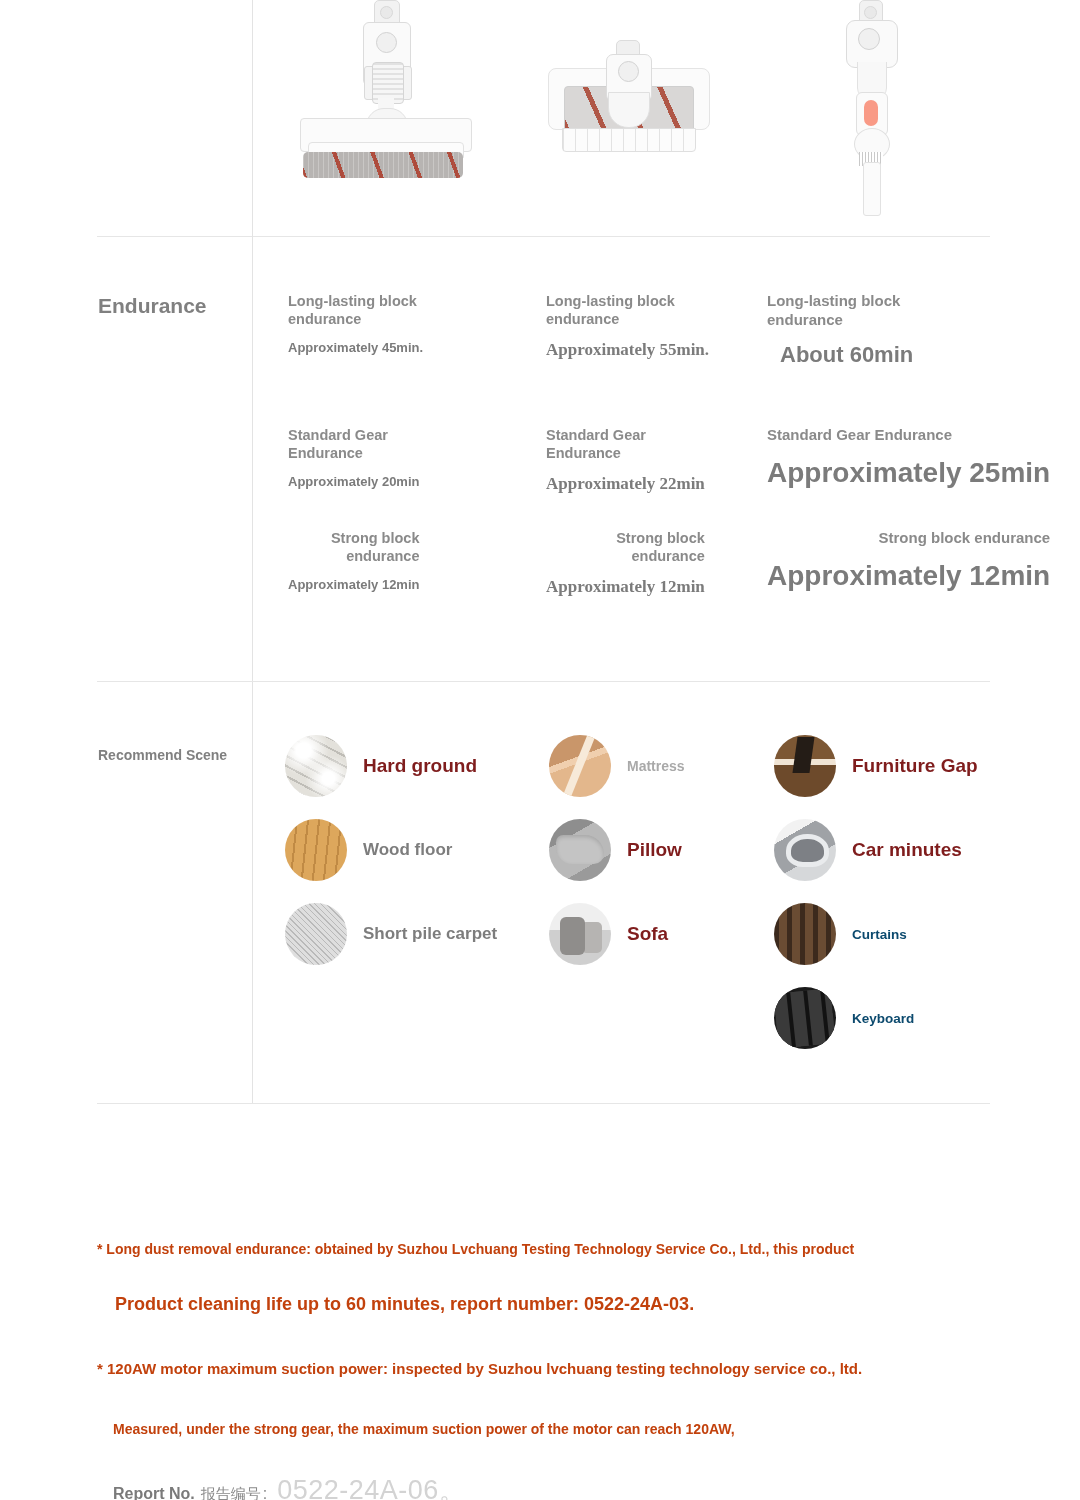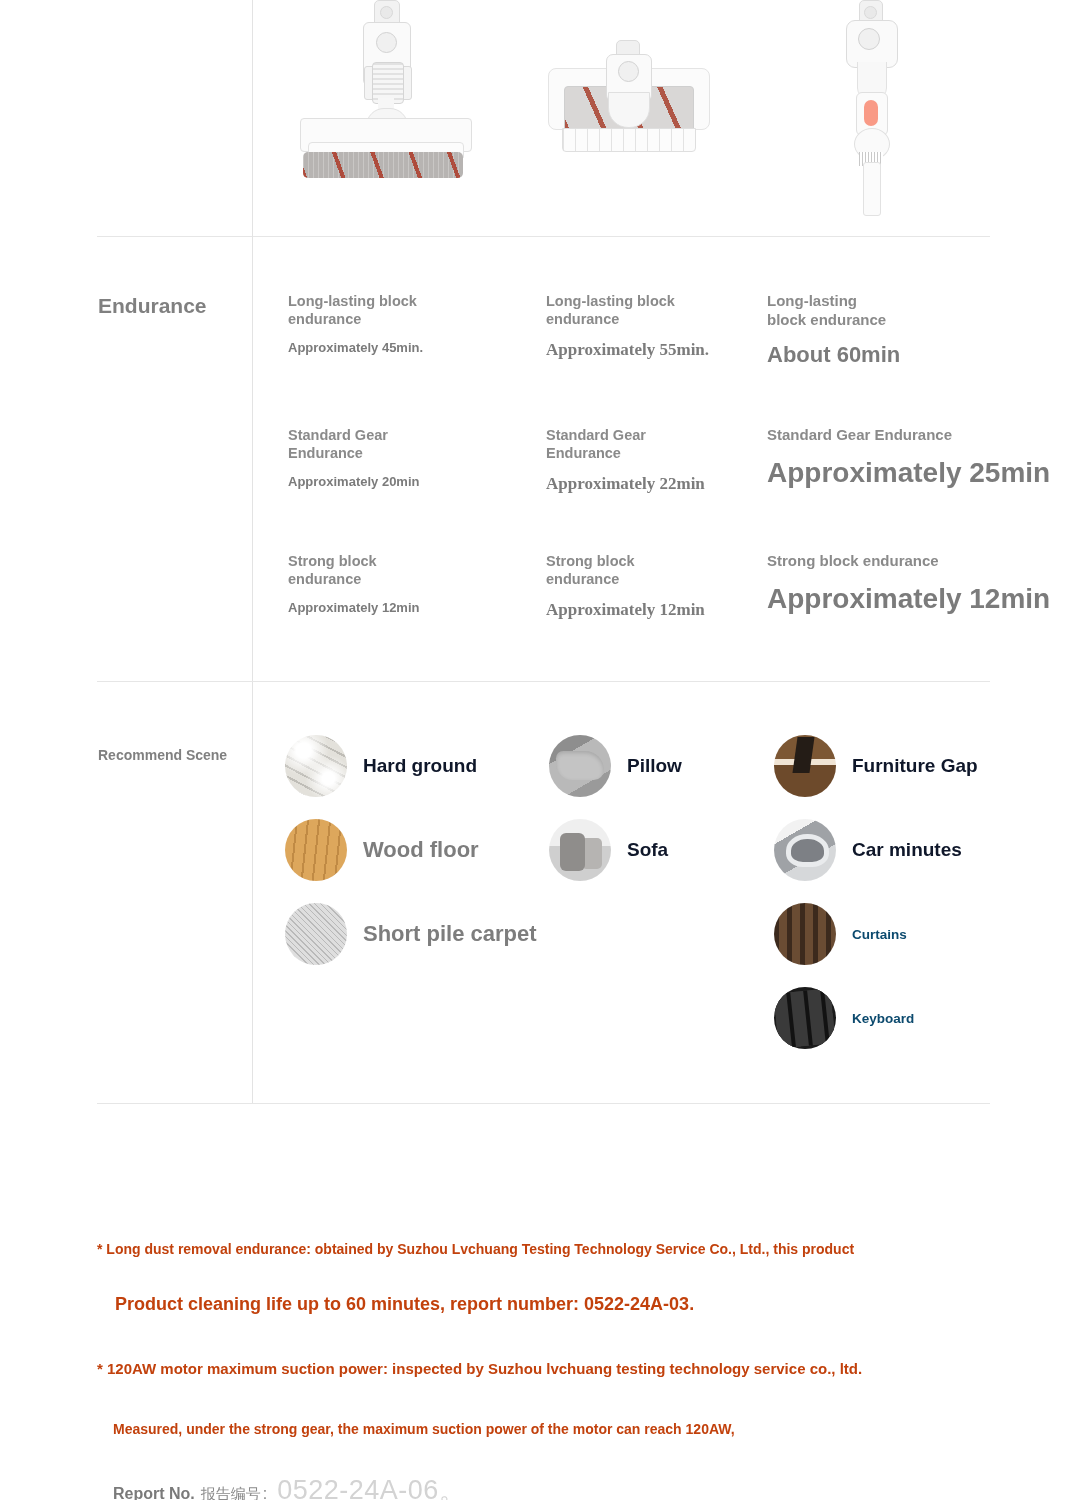--- a/index.html
+++ b/index.html
@@ -145,21 +145,21 @@
 
   
   .end-col { position: absolute; }
   .end-c1 { left: 288px; }
   .end-c2 { left: 546px; }
   .end-c3 { left: 767px; }
 
   .end-block { position: absolute; }
   .eb-r1 { top: 292px; }
   .eb-r2 { top: 426px; }
-  .eb-r3 { top: 552px; }
+  .eb-r3 { top: 529px; text-align: right; }
 
   .end-title {
     font-weight: bold;
     color: #8a8a8a;
     line-height: 1.25;
     margin: 0 0 12px 0;
     white-space: pre-line;
   }
   .end-value {
     font-weight: bold;
@@ -167,21 +167,21 @@
     margin: 0;
     white-space: nowrap;
   }
   
   .end-c1 .end-title { font-size: 14.5px; }
   .end-c1 .end-value { font-size: 13px; }
   .end-c2 .end-title { font-size: 14.5px; }
   .end-c2 .end-value { font-size: 17px; font-family: Liberation Serif, serif; }
   .end-c3 .end-title { font-size: 15px; }
   .end-c3 .end-value { font-size: 28px; }
-  .end-c3 .eb-r1 .end-value { font-size: 22px; }
+  .end-c3 .eb-r1 .end-value { font-size: 22px; margin-left: 13px; }
   .end-c1 .eb-r1 .end-title, .end-c2 .eb-r1 .end-title { max-width: 160px; }
 
   
   .scene-col { position: absolute; }
   .sc1 { left: 285px; top: 724px; }
   .sc2 { left: 549px; top: 724px; }
   .sc3 { left: 774px; top: 724px; }
 
   .scene-item {
     display: flex;
@@ -195,22 +195,22 @@
     flex: 0 0 62px;
     background: #dcdcdc;
     overflow: hidden;
     position: relative;
   }
   .scene-label {
     margin-left: 16px;
     font-weight: bold;
     white-space: nowrap;
   }
-  .sz-lg  { font-size: 19px; color: #0f172a; }
-  .sz-md  { font-size: 22px; color: #7d7d7d; }
+  .sz-lg  { font-size: 19px; color: #7f1d1d; }
+  .sz-md  { font-size: 17px; color: #7d7d7d; }
   .sz-sm  { font-size: 14px; color: #a9a9a9; }
   .sz-xs  { font-size: 13.5px; color: #0c4a6e; }
 
   
   .tex-stone  { background:
       radial-gradient(circle at 30% 25%, #ffffff 0 12%, rgba(255,255,255,0) 40%),
       radial-gradient(circle at 70% 70%, #ffffff 0 10%, rgba(255,255,255,0) 38%),
       repeating-linear-gradient(28deg, #bfbdb7 0px, #bfbdb7 2px, #e3e1db 2px, #e3e1db 9px),
       #d8d6d0; }
   .tex-wood   { background:
@@ -409,20 +409,24 @@
     <div class="scene-label sz-md">Wood floor</div>
   </div>
   <div class="scene-item">
     <div class="scene-icon tex-carpet"></div>
     <div class="scene-label sz-md">Short pile carpet</div>
   </div>
 </div>
 
 <div class="scene-col sc2">
   <div class="scene-item">
+    <div class="scene-icon tex-mattress"></div>
+    <div class="scene-label sz-sm">Mattress</div>
+  </div>
+  <div class="scene-item">
     <div class="scene-icon tex-pillow"></div>
     <div class="scene-label sz-lg">Pillow</div>
   </div>
   <div class="scene-item">
     <div class="scene-icon tex-sofa"></div>
     <div class="scene-label sz-lg">Sofa</div>
   </div>
 </div>
 
 <div class="scene-col sc3">

